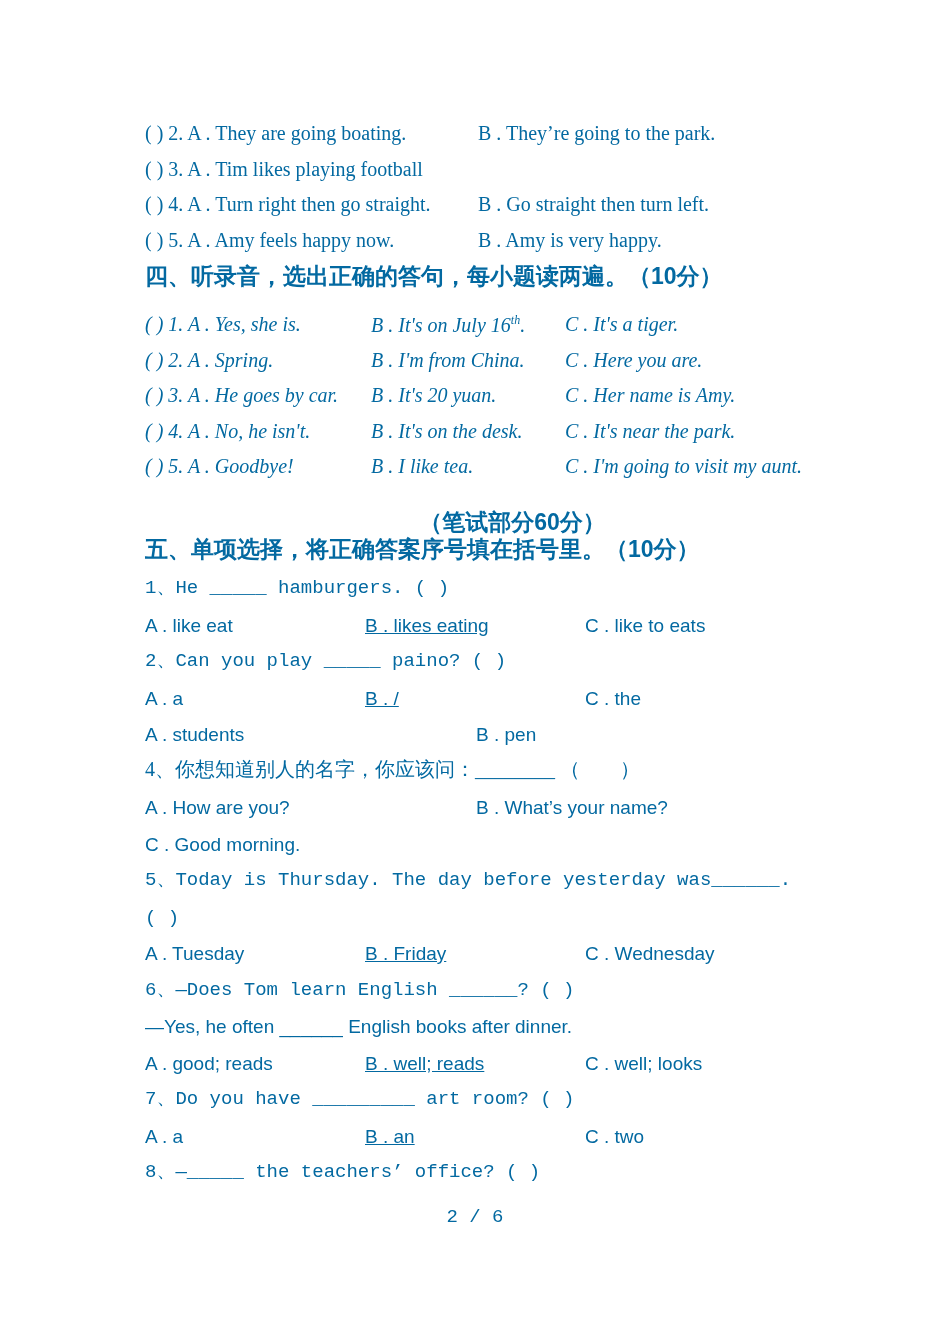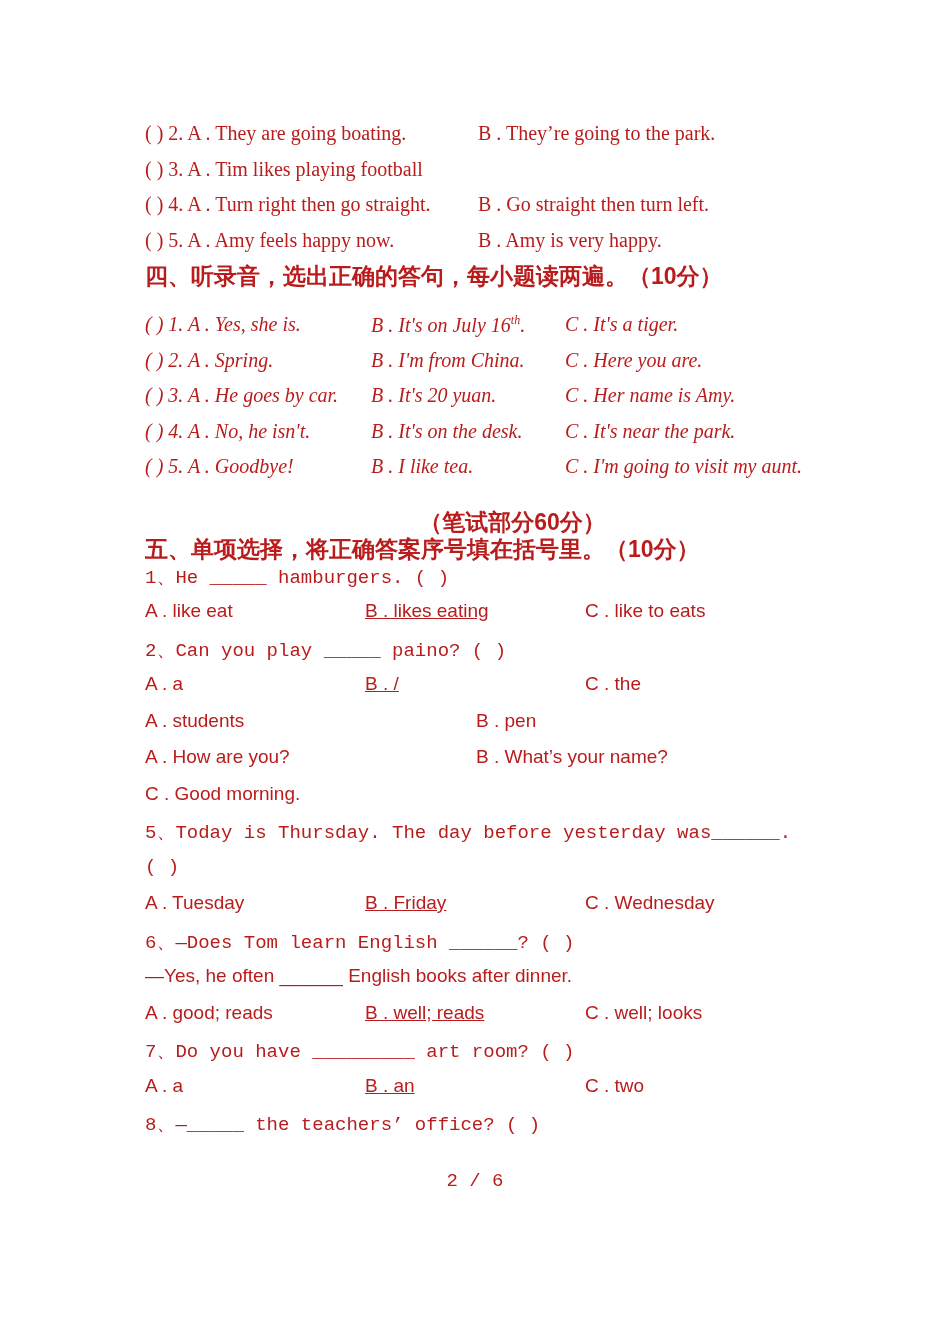--- a/index.html
+++ b/index.html
@@ -1,17 +1,17 @@
 <!DOCTYPE html>
 <html><head>
   <meta charset="utf-8">
   <style>
     html,body{margin:0;padding:0;background:#ffffff;}
     .page{
-      width:950px;height:1344px;background:#ffffff;color:#b91c1c;
+      width:950px;height:1344px;background:#ffffff;color:#0369a1;
       box-sizing:border-box;padding-top:116px;overflow:hidden;
       font-family:"Liberation Serif",serif;
     }
     .ln{padding-left:145px;white-space:nowrap;}
     
     .s3-row,.s4-row{
       height:35.5px;display:flex;align-items:center;
       font-family:"Liberation Serif",serif;font-size:20px;
     }
     .s3-a{width:333px;flex-shrink:0;}
@@ -20,21 +20,21 @@
     .s3-b,.s4-c{flex-shrink:0;}
     
     .h4{height:36px;display:flex;align-items:center;
         font-family:"Liberation Sans",sans-serif;font-weight:bold;font-size:23px;}
     .s4-block{margin-top:13px;font-style:italic;}
     .part-header{margin-top:23px;height:28px;line-height:28px;text-align:center;
         padding-left:75px;font-family:"Liberation Sans",sans-serif;font-weight:bold;font-size:23px;}
     .h5{height:28px;display:flex;align-items:center;
         font-family:"Liberation Sans",sans-serif;font-weight:bold;font-size:23px;}
     
-    .wl{height:36.5px;display:flex;align-items:flex-start;}
+    .wl{height:36.5px;display:flex;align-items:flex-end;}
     .stem{font-family:"Liberation Mono",monospace;font-size:19px;}
     .stem-serif{font-family:"Liberation Serif",serif;font-size:20px;}
     .opt{font-family:"Liberation Sans",sans-serif;font-size:19px;}
     .oa{width:220px;flex-shrink:0;}
     .ob{width:220px;flex-shrink:0;text-decoration:underline;}
     .oa-w{width:331px;flex-shrink:0;}
     .oc{flex-shrink:0;}
     .sup{font-size:12px;vertical-align:super;}
     .footer{margin-top:15px;height:36px;line-height:36px;text-align:center;
         font-family:"Liberation Mono",monospace;font-size:19px;}
@@ -111,20 +111,23 @@
     <span class="oa">A . a</span>
     <span class="ob">B . /</span>
     <span class="oc">C . the</span>
   </div>
 
   <div class="ln wl opt">
     <span class="oa-w">A . students</span>
     <span class="oc">B . pen</span>
   </div>
 
+  <div class="ln wl">
+      <span class="stem-serif">4、你想知道别人的名字，你应该问：________ （　　）</span>
+    </div>
   <div class="ln wl opt">
     <span class="oa-w">A . How are you?</span>
     <span class="oc">B . What’s your name?</span>
   </div>
   <div class="ln wl opt">
     <span class="oc">C . Good morning.</span>
   </div>
 
   <div class="ln wl">
       <span class="stem">5、Today is Thursday. The day before yesterday was______.</span>

